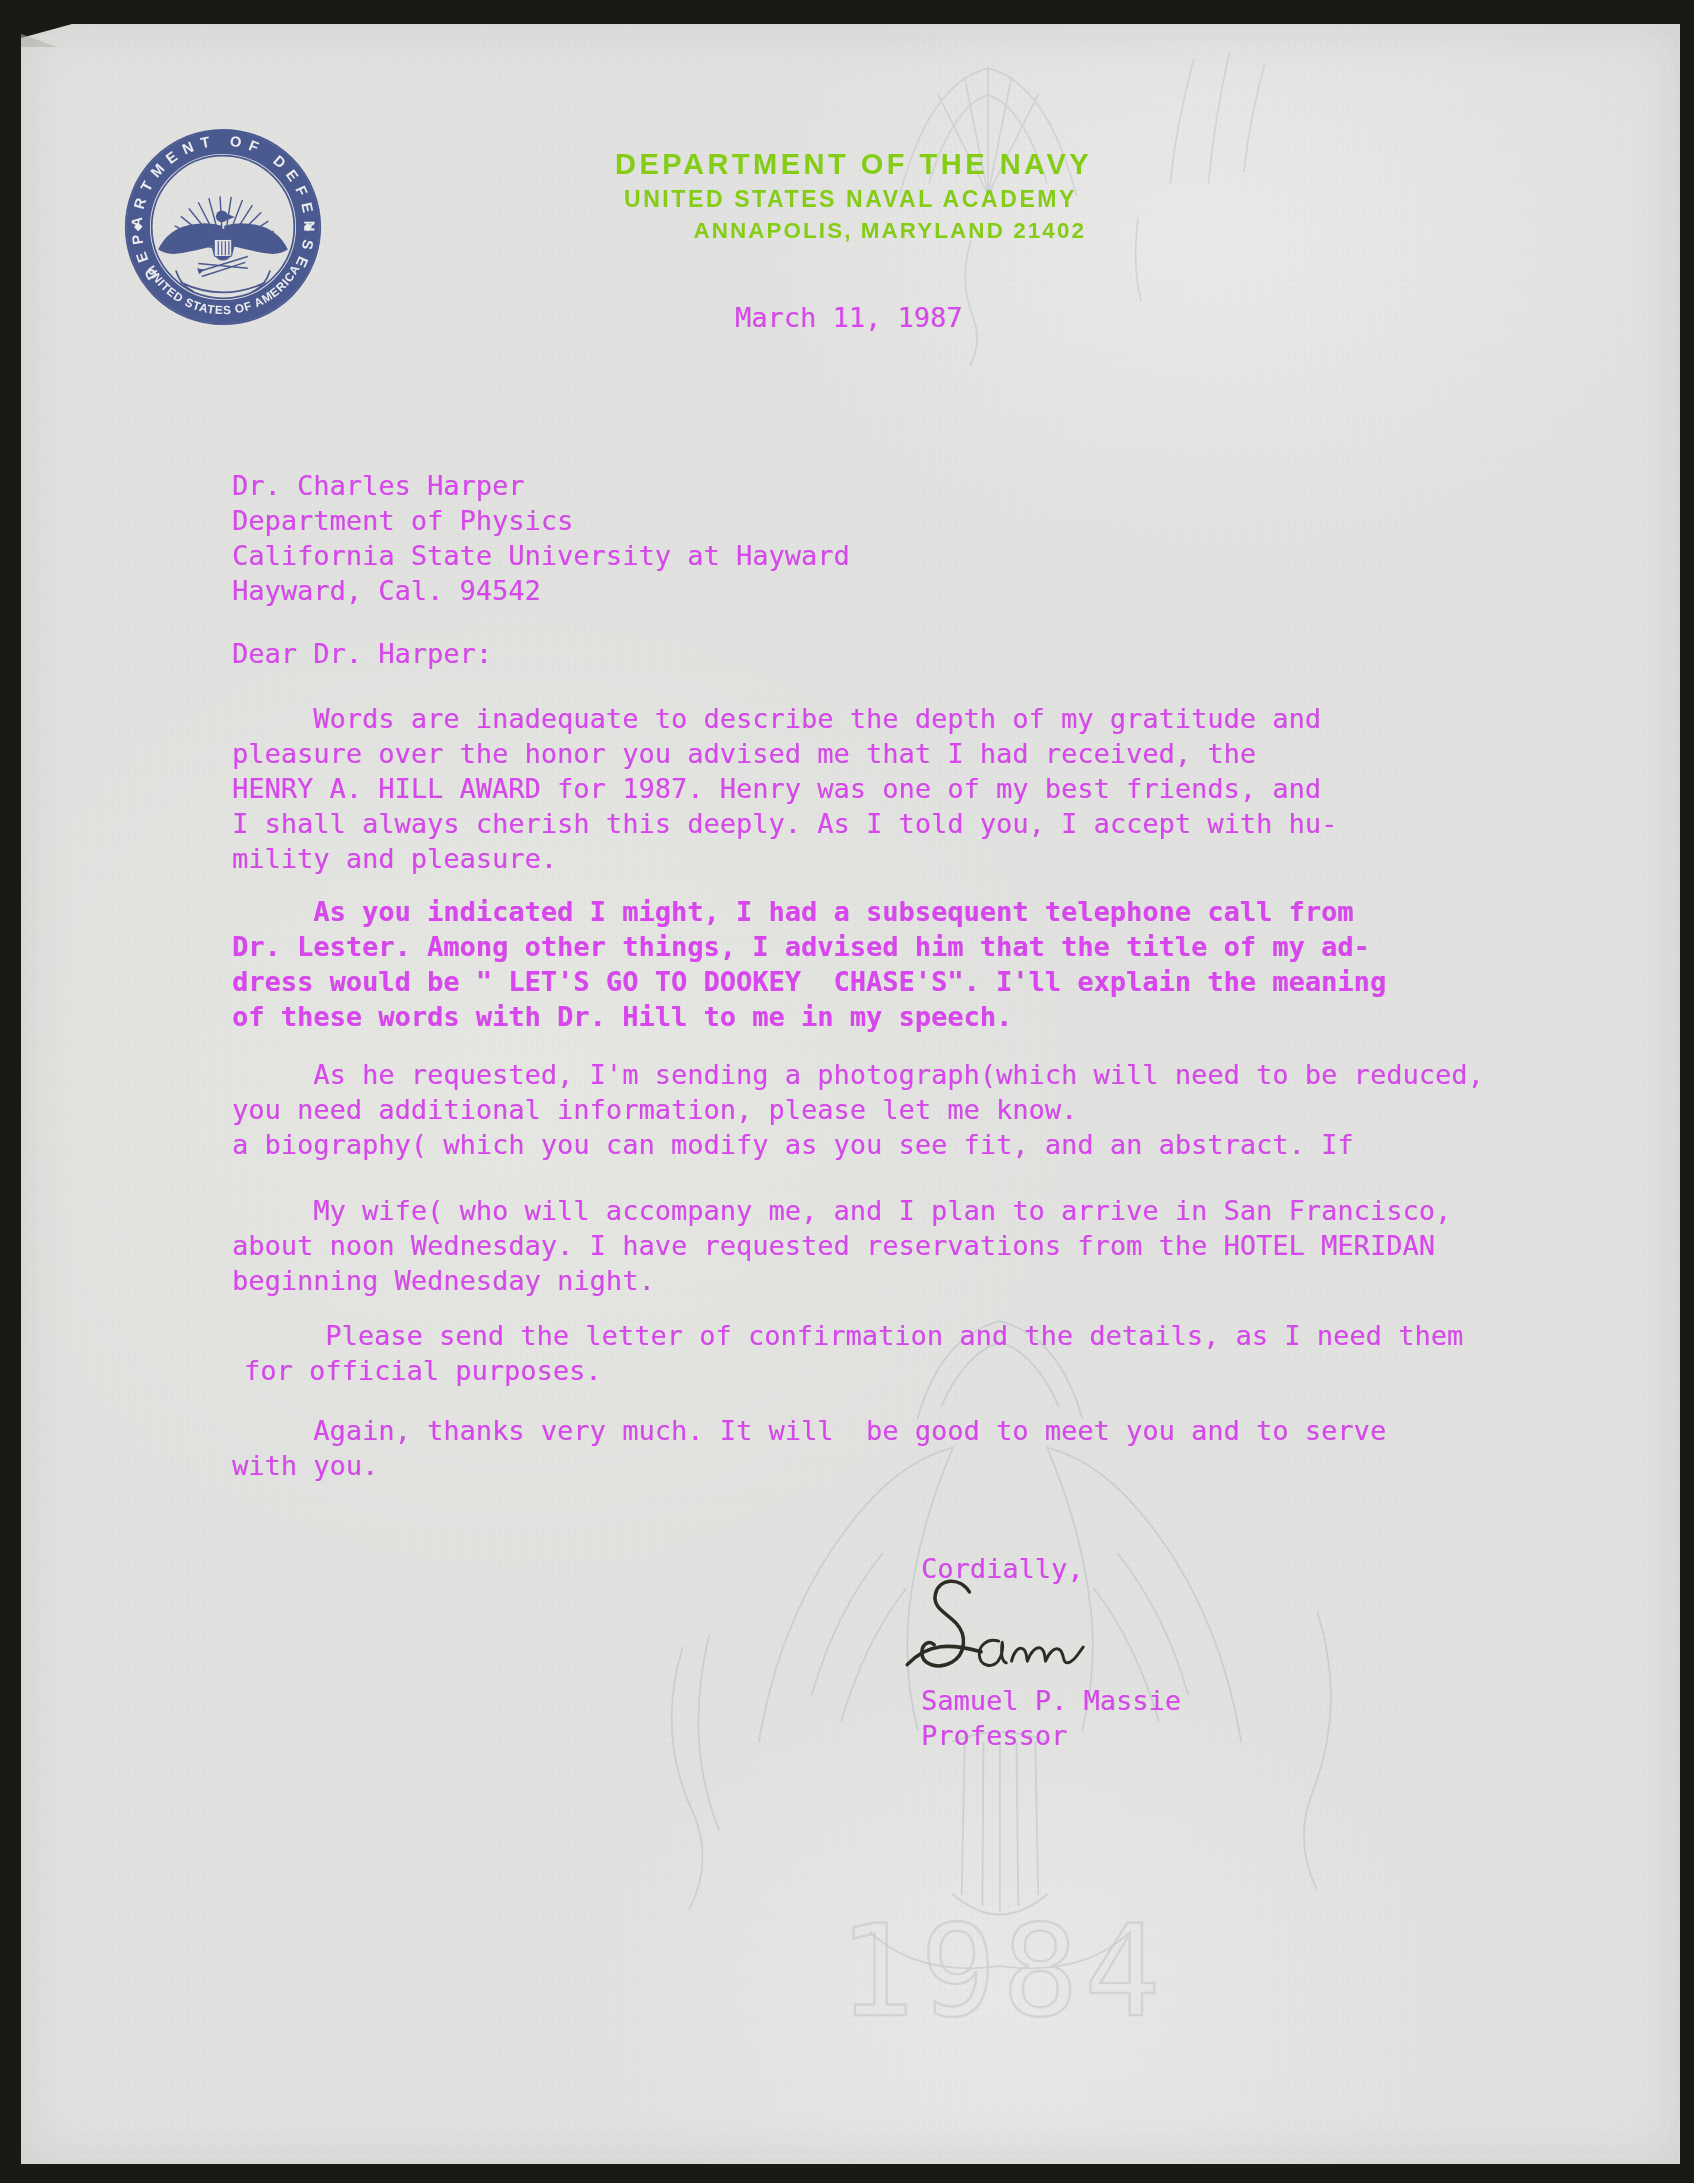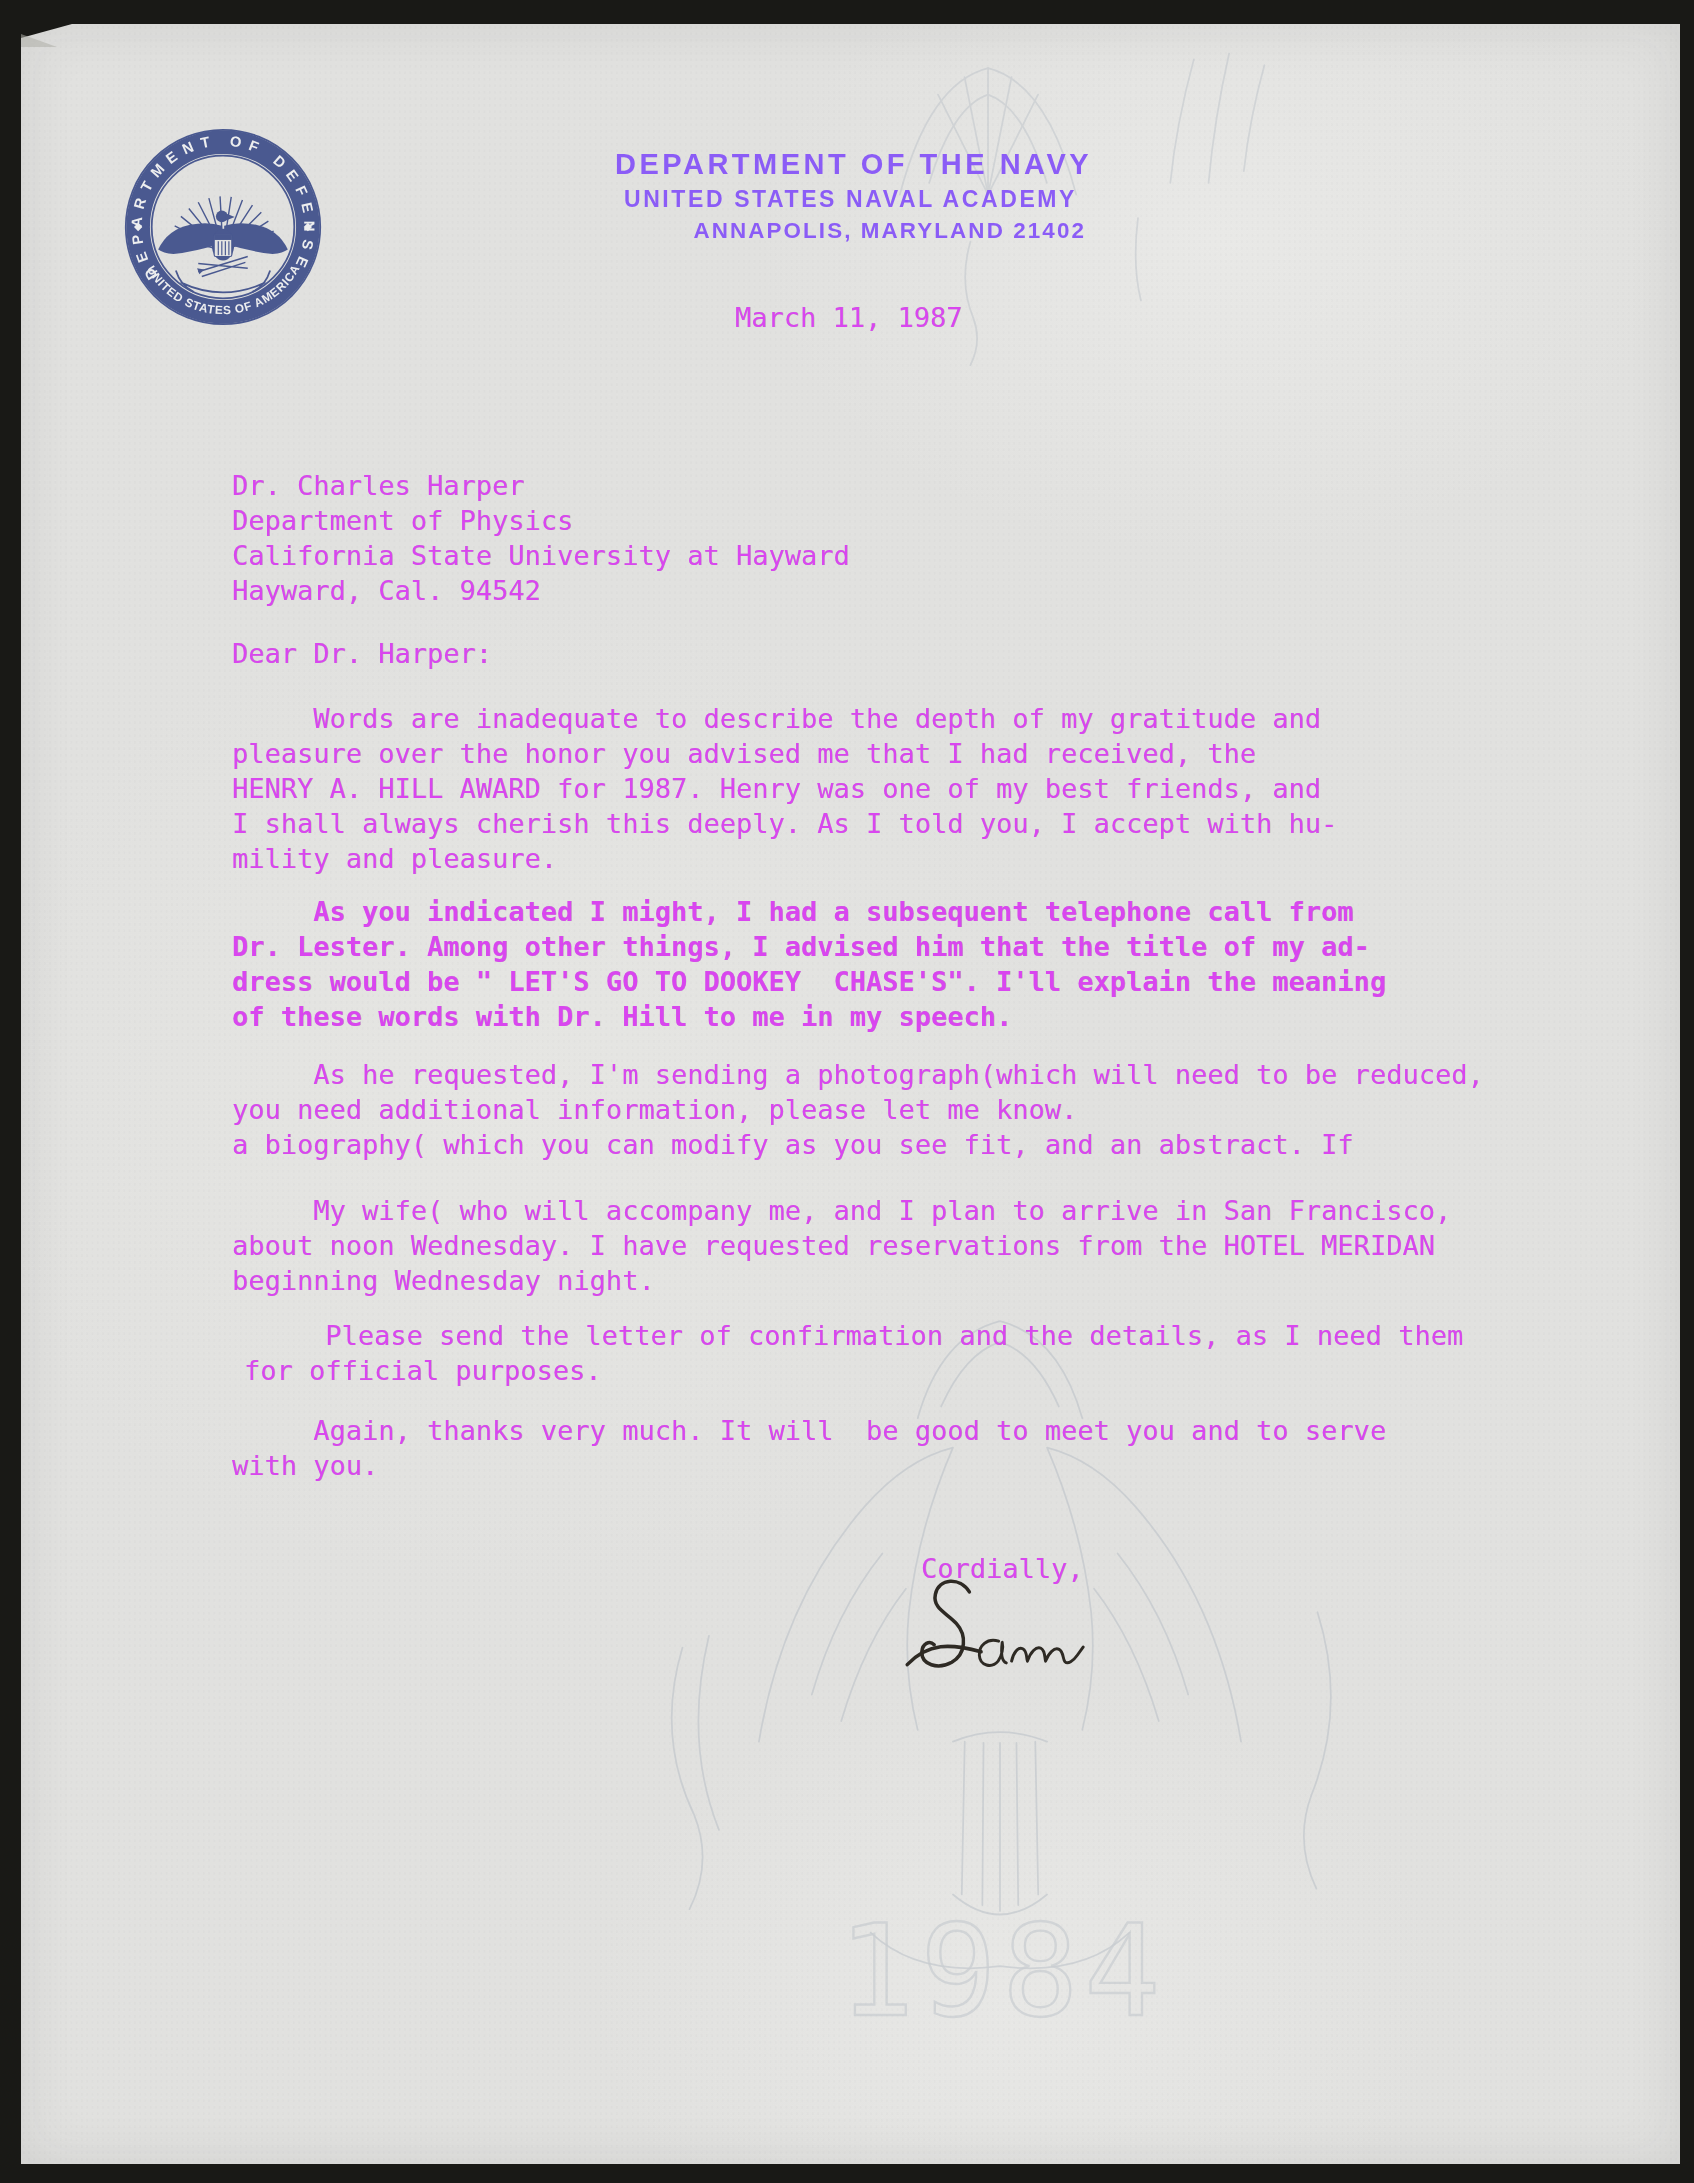--- a/index.html
+++ b/index.html
@@ -26,21 +26,21 @@
   }
   .corner-cut {
     position:absolute; left:21px; top:23.5px; width:0; height:0;
     border-top:14px solid #191916; border-right:51px solid transparent;
   }
   .corner-fold {
     position:absolute; left:21px; top:34px; width:0; height:0;
     border-bottom:13px solid rgba(175,175,168,0.55); border-right:36px solid transparent;
   }
   .abs { position:absolute; }
-  .lh-line { color:#8b5cf6; font-family:"Liberation Sans","DejaVu Sans",sans-serif; font-weight:bold; text-align:center; white-space:nowrap; }
+  .lh-line { color:#84cc16; font-family:"Liberation Sans","DejaVu Sans",sans-serif; font-weight:bold; text-align:center; white-space:nowrap; }
   .lh1 { font-size:29px; letter-spacing:3.5px; }
   .lh2 { font-size:23px; letter-spacing:2.6px; }
   .lh3 { font-size:22.4px; letter-spacing:2.1px;text-align:right; }
   .type {
     color:#d946ef; font-size:27px; line-height:35px; white-space:pre;
     text-shadow: 0.4px 0.4px 0 rgba(59,55,50,0.25);
   }
   .wm { opacity:0.5; }
   svg text.sealtxt { font-family:"Liberation Sans","DejaVu Sans",sans-serif; font-weight:bold; fill:#edeeef; }
   svg text.wmyear { font-family:"DejaVu Sans Mono","Liberation Mono",monospace; }
@@ -170,15 +170,19 @@
 
   <svg class="abs" style="left:894px; top:1572px;" width="200" height="129" viewBox="0 0 340 220" aria-label="Sam">
     <g fill="none" stroke="#2e2a24" stroke-width="6" stroke-linecap="round" stroke-linejoin="round">
       <path d="M 128,34 C 112,8 76,10 70,38 C 65,62 90,70 106,88 C 124,108 122,140 98,154 C 74,167 46,158 47,136 C 48,122 60,116 68,124"></path>
       <path d="M 22,158 C 58,120 96,122 148,136"></path>
       <path d="M 178,118 C 158,112 144,126 145,142 C 146,160 166,165 177,152 C 184,143 186,128 184,120 C 182,136 182,152 191,155" stroke-width="5"></path>
       <path d="M 200,152 C 203,138 211,127 219,131 C 227,135 225,148 227,152 C 232,137 242,126 250,130 C 258,134 256,147 258,152 C 263,138 273,128 281,132 C 289,136 287,149 291,153 C 296,158 305,152 312,142 L 322,128" stroke-width="5"></path>
     </g>
   </svg>
 
+  <div class="abs" style="left:921px; top:1683px;">
+    <div class="type">Samuel P. Massie</div>
+    <div class="type">Professor</div>
+  </div>
 
 </div>
 
 
 </body></html>

